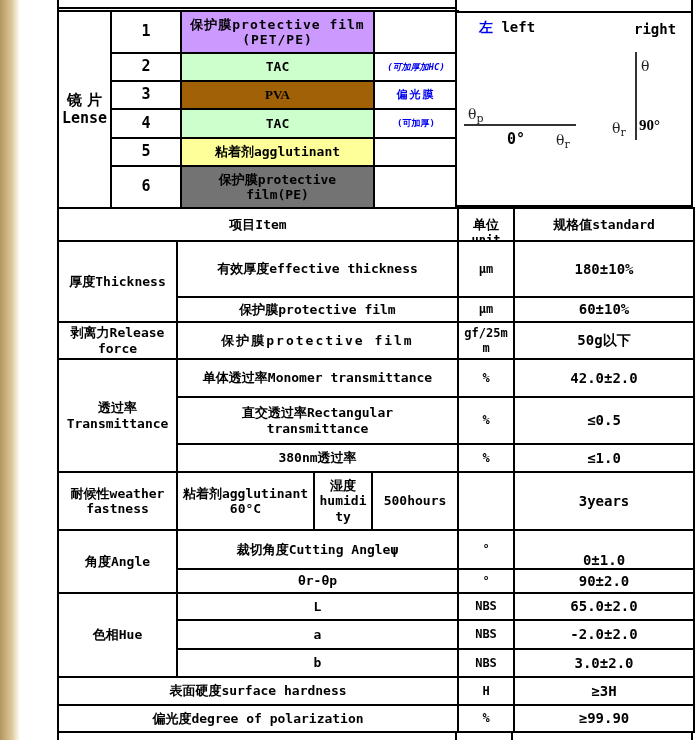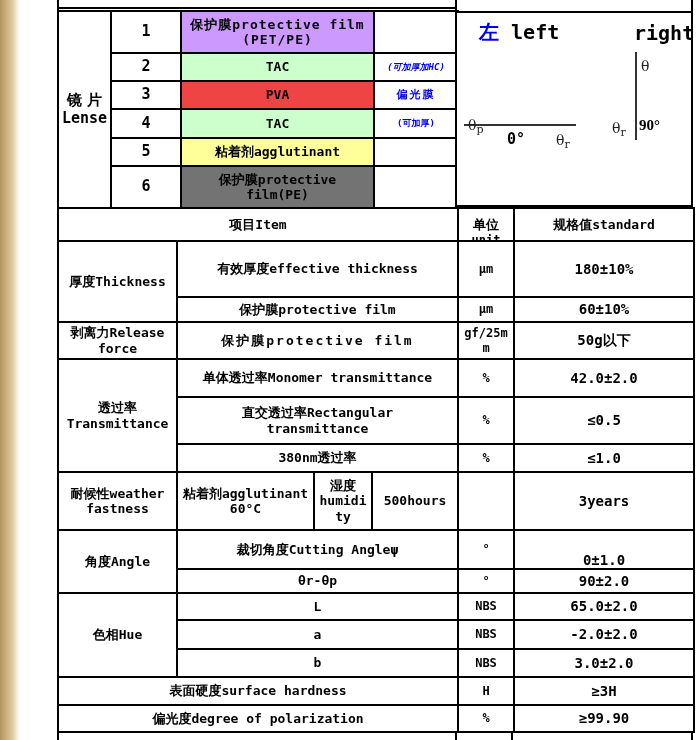--- a/index.html
+++ b/index.html
@@ -37,21 +37,21 @@
   .std { font-size:14px; }
   .unit { font-size:12px; }
   .unit-head { position:relative; vertical-align:middle; }
   .unit-sub { position:absolute; bottom:-7px; left:0; right:0; font-size:12px; }
   .vbottom { vertical-align:bottom; line-height:1; padding-bottom:1px; }
   .lsp2 { letter-spacing:2px; }
 
   
   .spec-cell { position:absolute; left:455px; top:11px; width:238px; height:196px;
     border:2px solid #000; background:#fff; }
-  .spec-cell .lbl { position:absolute; font-size:20px; white-space:nowrap; }
+  .spec-cell .lbl { position:absolute; font-size:14px; white-space:nowrap; }
   .theta-label { font-family:"DejaVu Serif","Liberation Serif",serif; font-weight:normal;
     color:#222; font-size:14px; white-space:nowrap; }
   .theta-label .tsub { font-size:11px; position:relative; top:3px; }
   .deg-label { font-size:15px; font-weight:bold; color:#000; white-space:nowrap; }
   .dline { position:absolute; background:#333; }
 
   .top-spec { position:absolute; left:460px; top:0; width:230px; height:10px;
     overflow:hidden; }
   .top-spec span { display:block; font-size:13px; line-height:13px; margin-top:-3px;
     letter-spacing:0.5px; }
@@ -91,21 +91,21 @@
       </td>
       <td></td>
     </tr>
     <tr style="height:28px">
       <td class="lens-no">2</td>
       <td class="lens-name" style="background-color: rgb(204, 255, 204);">TAC</td>
       <td class="note-small" style="color: rgb(0, 0, 238); font-style: italic;">(可加厚加HC)</td>
     </tr>
     <tr style="height:28px">
       <td class="lens-no">3</td>
-      <td class="lens-name" style="background-color: #ef4444;">PVA</td>
+      <td class="lens-name" style="background-color: #a16207; font-family: Liberation Serif, serif;">PVA</td>
       <td class="note-mid" style="color: rgb(0, 0, 238);">偏光膜</td>
     </tr>
     <tr style="height:29px">
       <td class="lens-no">4</td>
       <td class="lens-name" style="background-color: rgb(204, 255, 204);">TAC</td>
       <td class="note-small" style="color: rgb(0, 0, 238);">(可加厚)</td>
     </tr>
     <tr style="height:28px">
       <td class="lens-no">5</td>
       <td class="lens-name" style="background-color: rgb(255, 255, 153);">粘着剂agglutinant</td>
@@ -123,21 +123,21 @@
     </table>
 
   <div class="spec-cell">
     <div class="lbl" style="left:22px;top:6px;">
       <span style="color: rgb(0, 0, 238);">左</span>
       <span>left</span>
     </div>
     <div class="lbl" style="left:177px;top:8px;">right</div>
 
     <div class="dline" style="left:7px;top:111px;width:112px;height:2px;"></div>
-    <div class="theta-label" style="position:absolute;left:11px;top:104px;">
+    <div class="theta-label" style="position:absolute;left:11px;top:93px;">
       <span>θ</span><span class="tsub">p</span>
     </div>
     <div class="deg-label" style="position:absolute;left:50px;top:117px;">0°</div>
     <div class="theta-label" style="position:absolute;left:99px;top:119px;">
       <span>θ</span><span class="tsub">r</span>
     </div>
 
     <div class="dline" style="left:178px;top:39px;width:2px;height:88px;"></div>
     <div class="theta-label" style="position:absolute;left:184px;top:45px;">θ</div>
     <div class="theta-label" style="position:absolute;left:155px;top:107px;">

